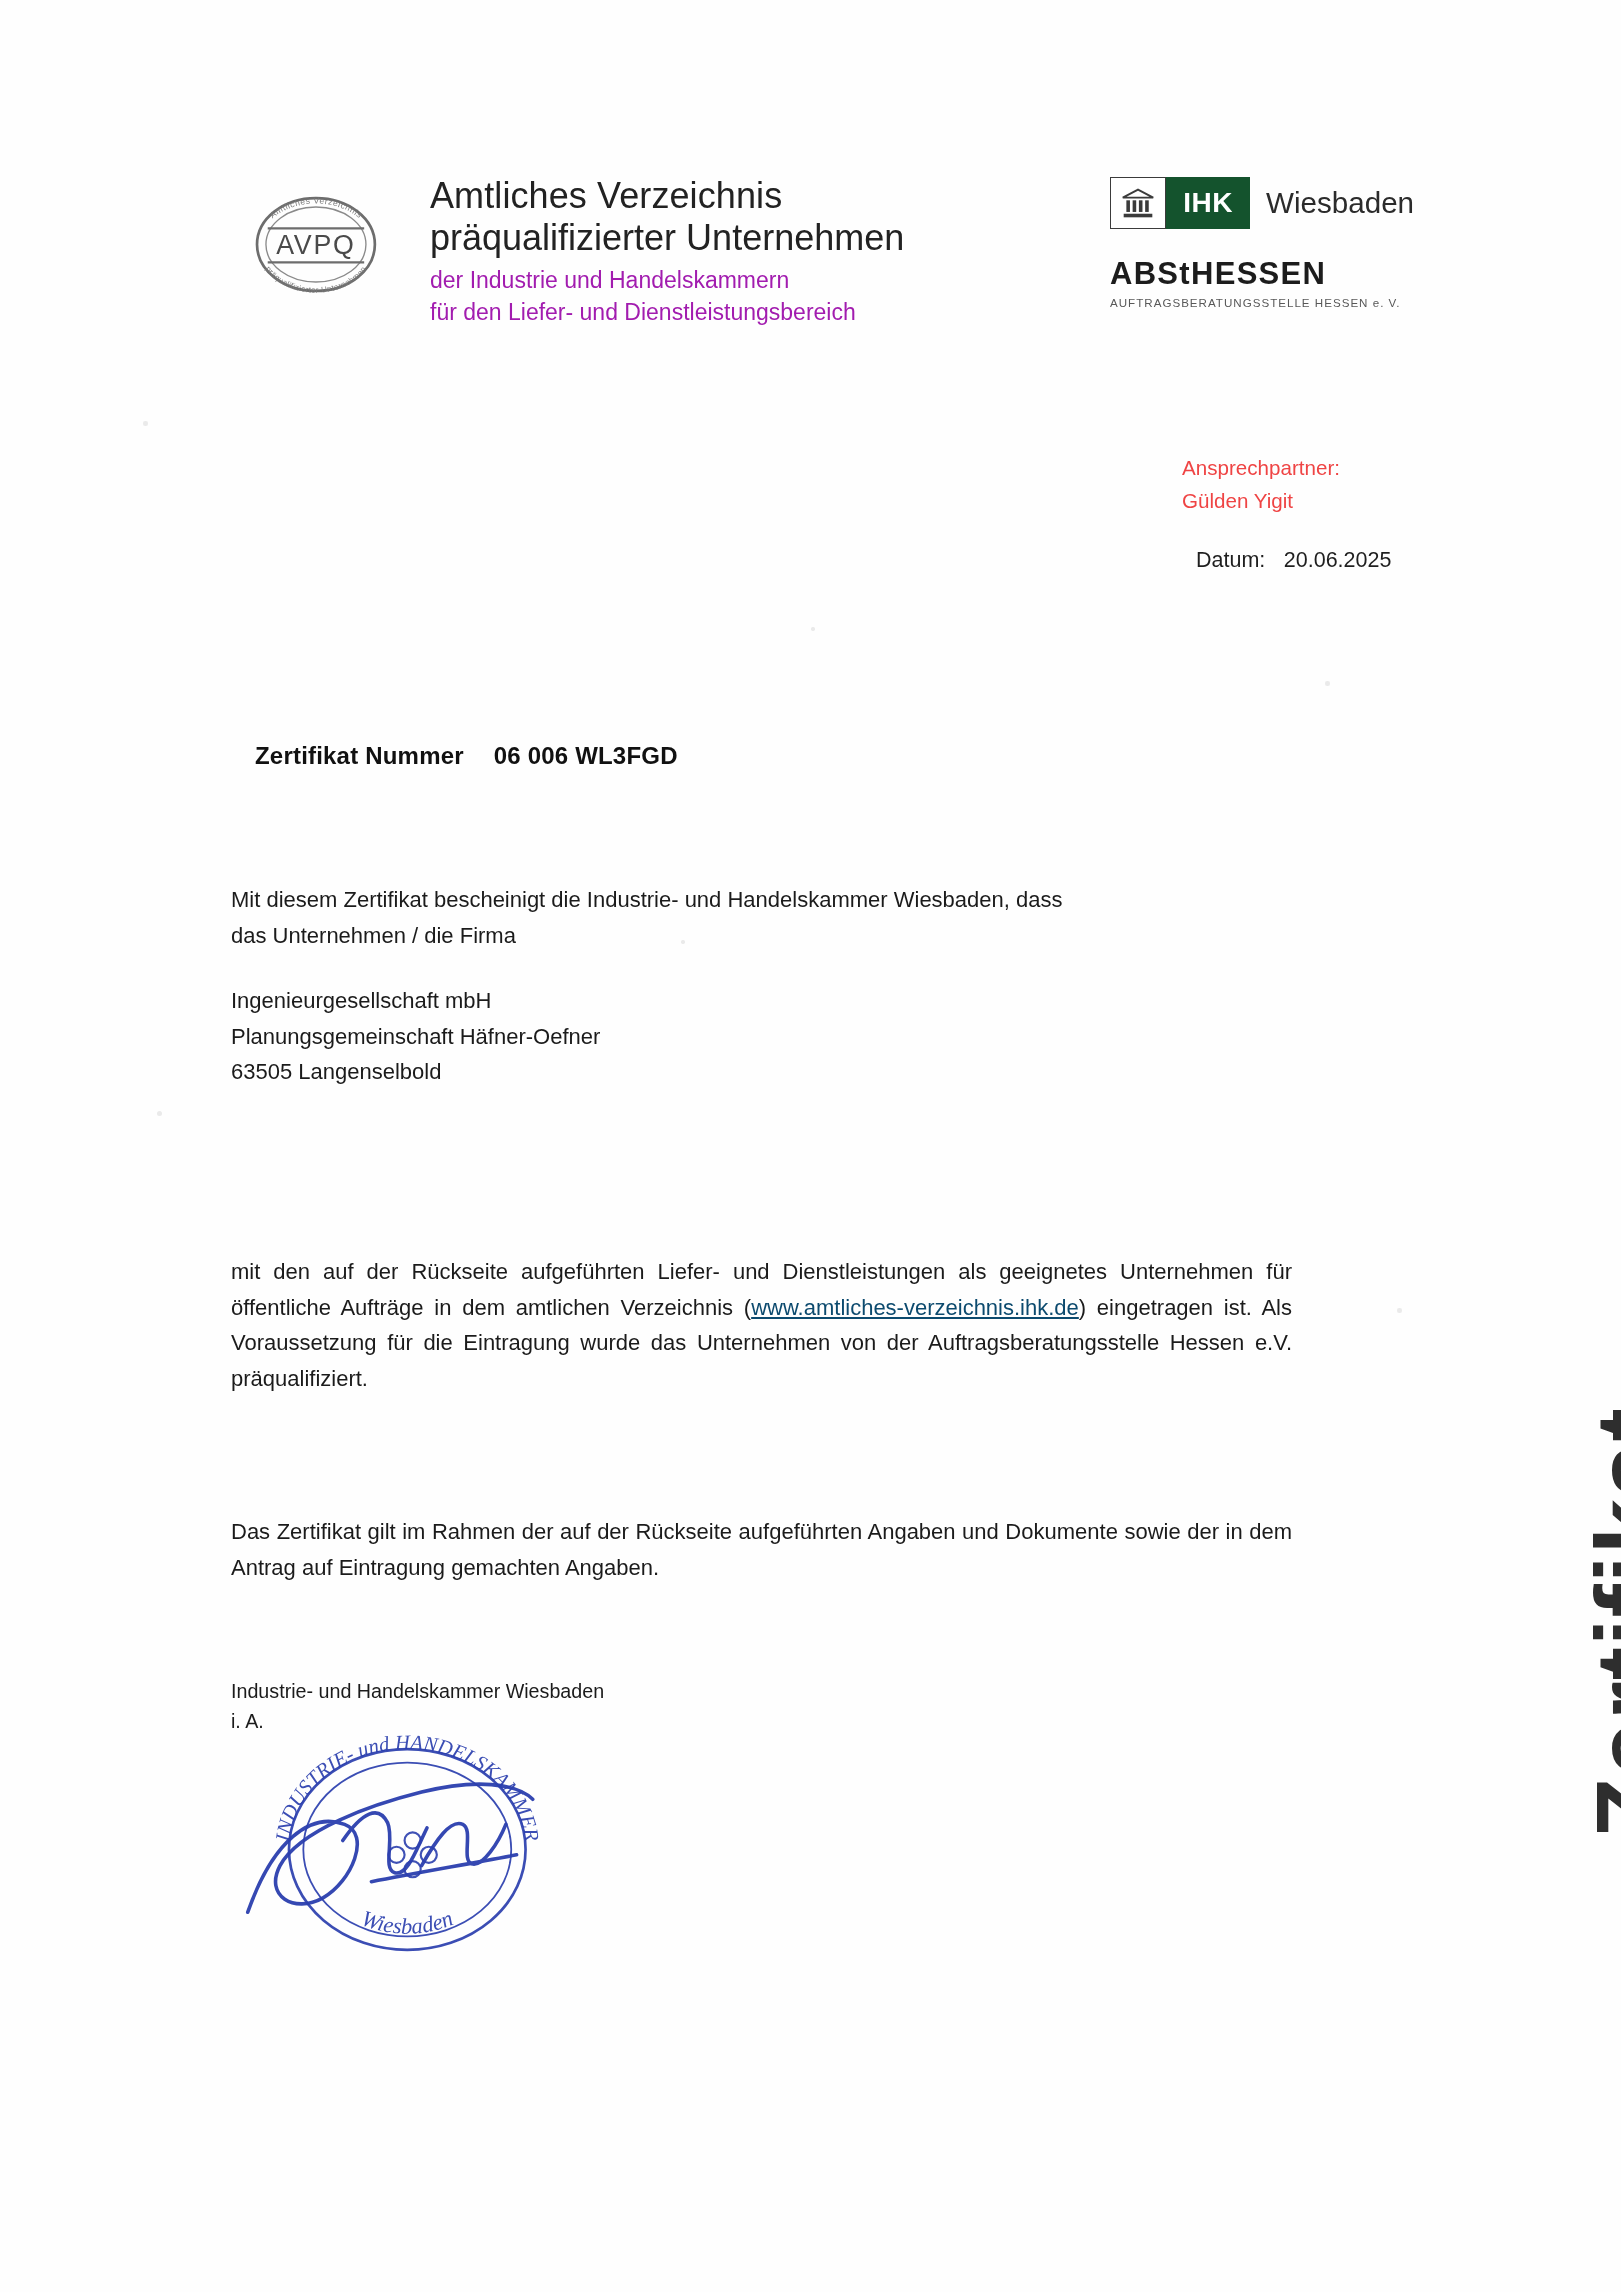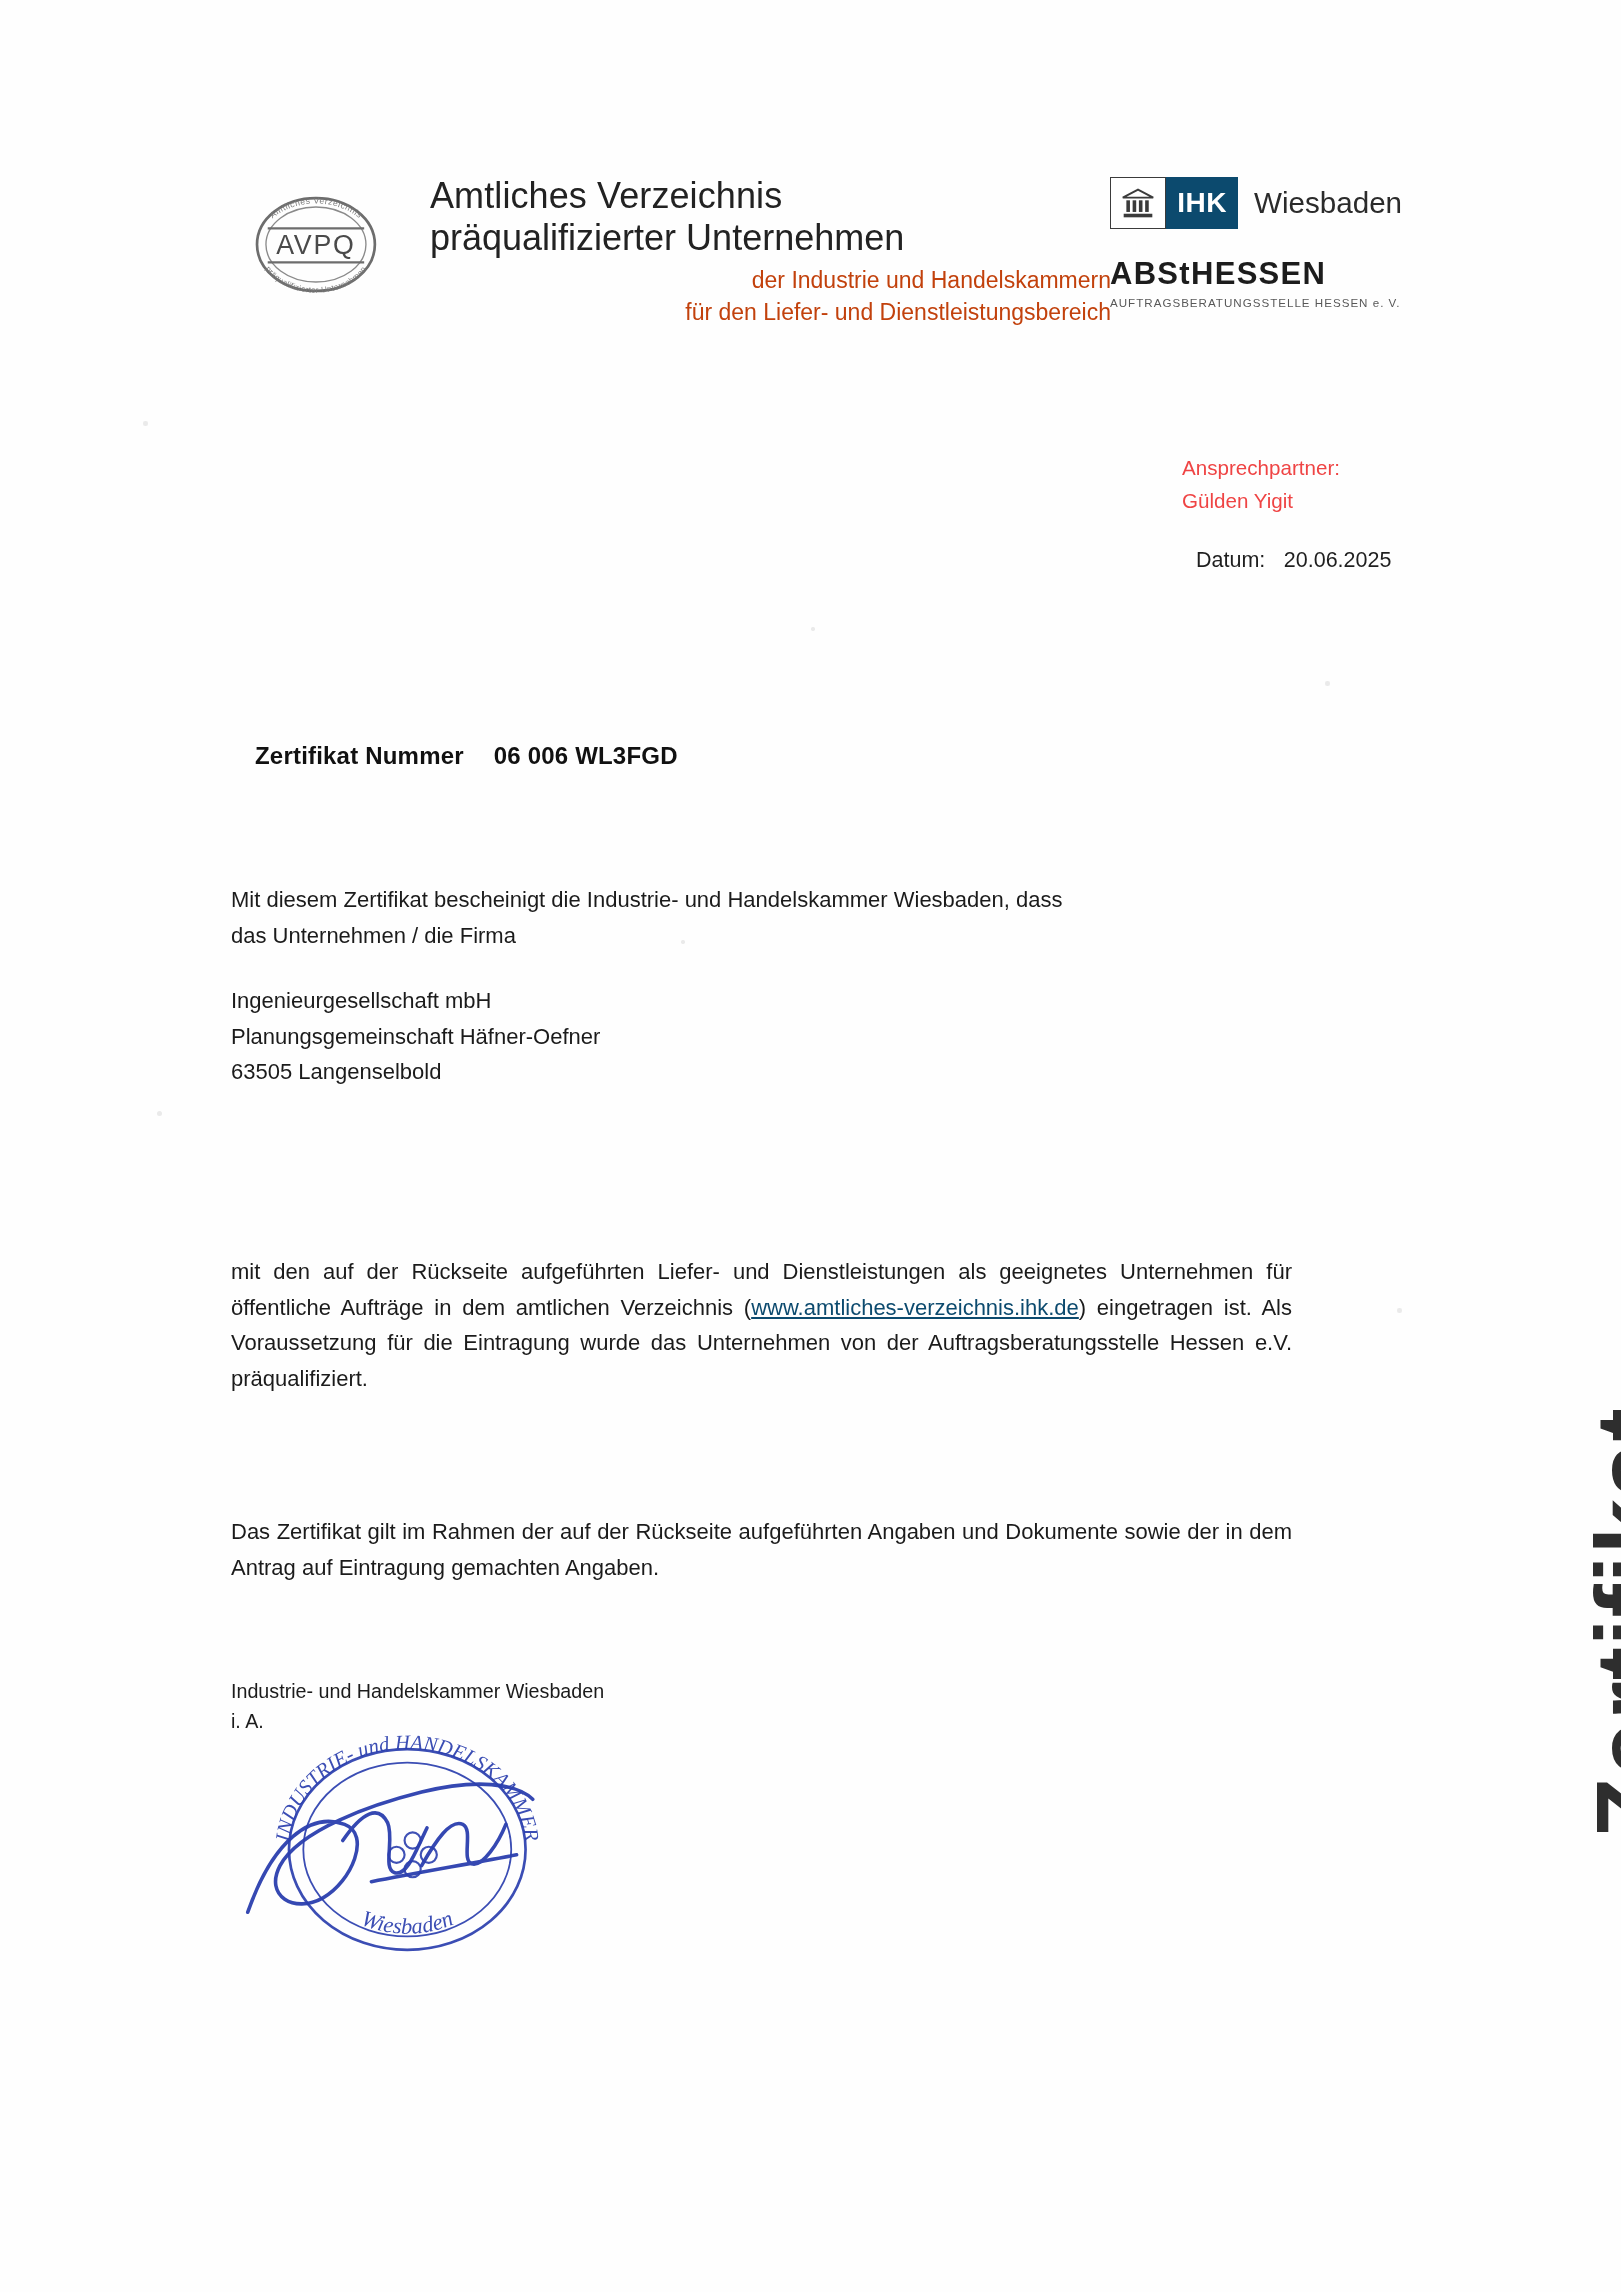--- a/index.html
+++ b/index.html
@@ -57,24 +57,23 @@
     letter-spacing: 0.1px;
     line-height: 1.18;
   }
   .title-line2 {
     font-size: 36px;
     color: #222;
     line-height: 1.18;
   }
   .title-sub {
     font-size: 23px;
-    color: #c2410c;
+    color: #a21caf;
     line-height: 1.38;
     margin-top: 5.4px;
-    text-align: right;
   }
 
   
   .ihk-block {
     position: absolute;
     left: 873px;
     top: 0px;
     width: 385px;
   }
   .ihk-row {
@@ -87,23 +86,23 @@
     height: 52px;
     border: 1.8px solid #3b3b3b;
     background: #ffffff;
     display: flex;
     align-items: center;
     justify-content: center;
     box-sizing: border-box;
   }
   .ihk-mark svg { display:block; }
   .ihk-tile {
-    width: 72px;
+    width: 84px;
     height: 52px;
-    background: #0c4a6e;
+    background: #14532d;
     color: #fff;
     font-size: 28px;
     font-weight: bold;
     letter-spacing: 0.5px;
     display: flex;
     align-items: center;
     justify-content: center;
   }
   .ihk-city {
     font-size: 29.6px;

